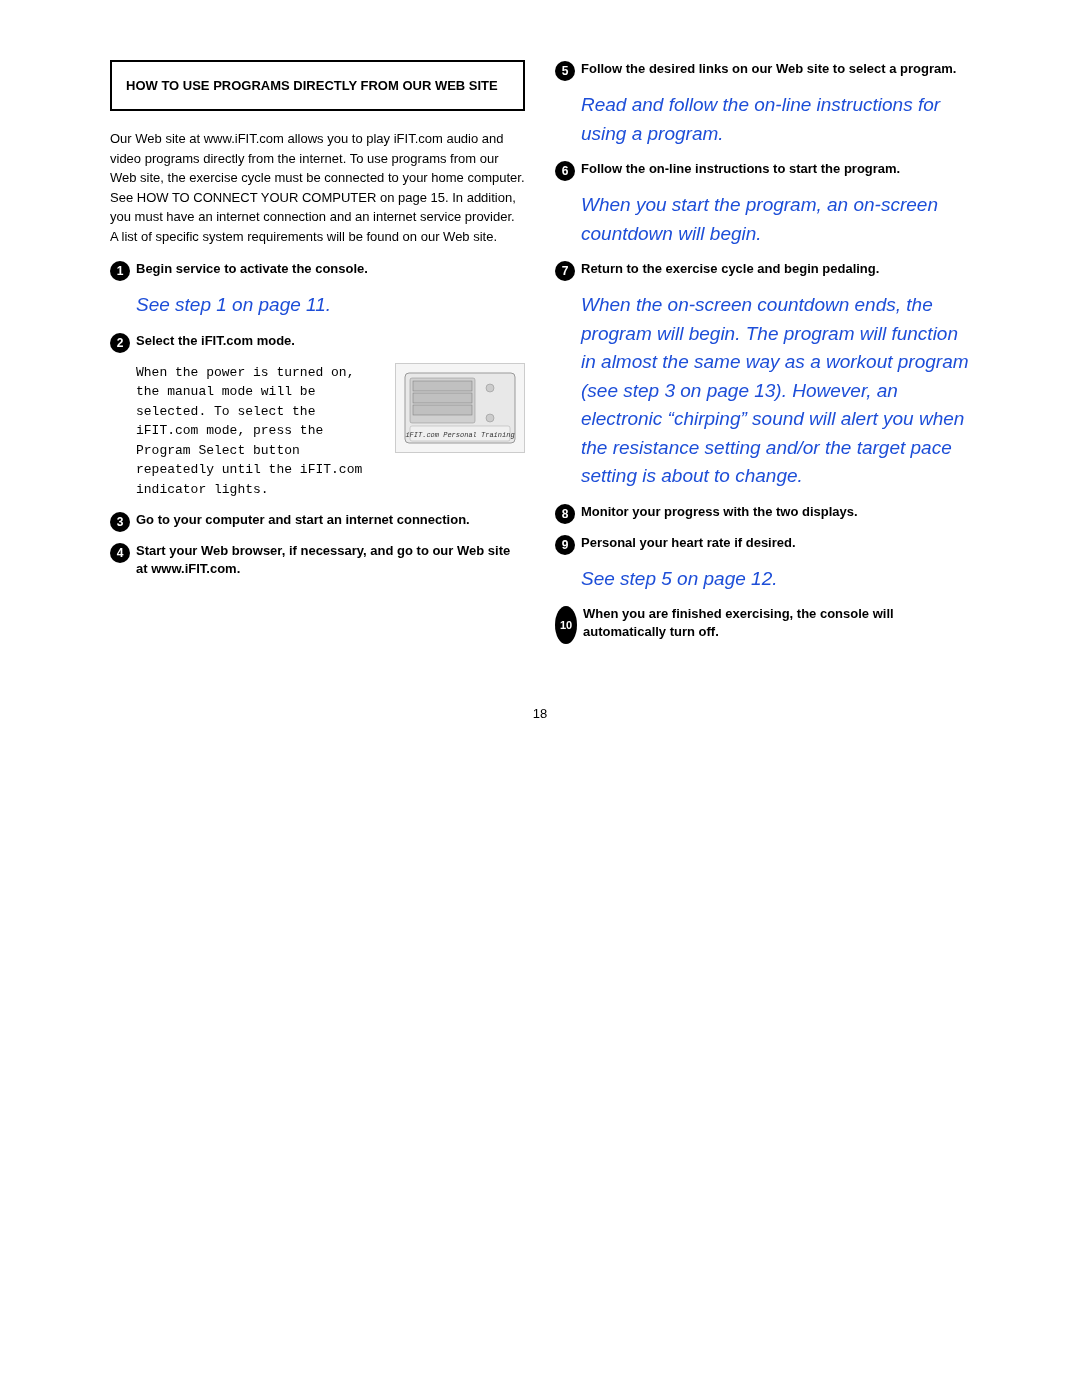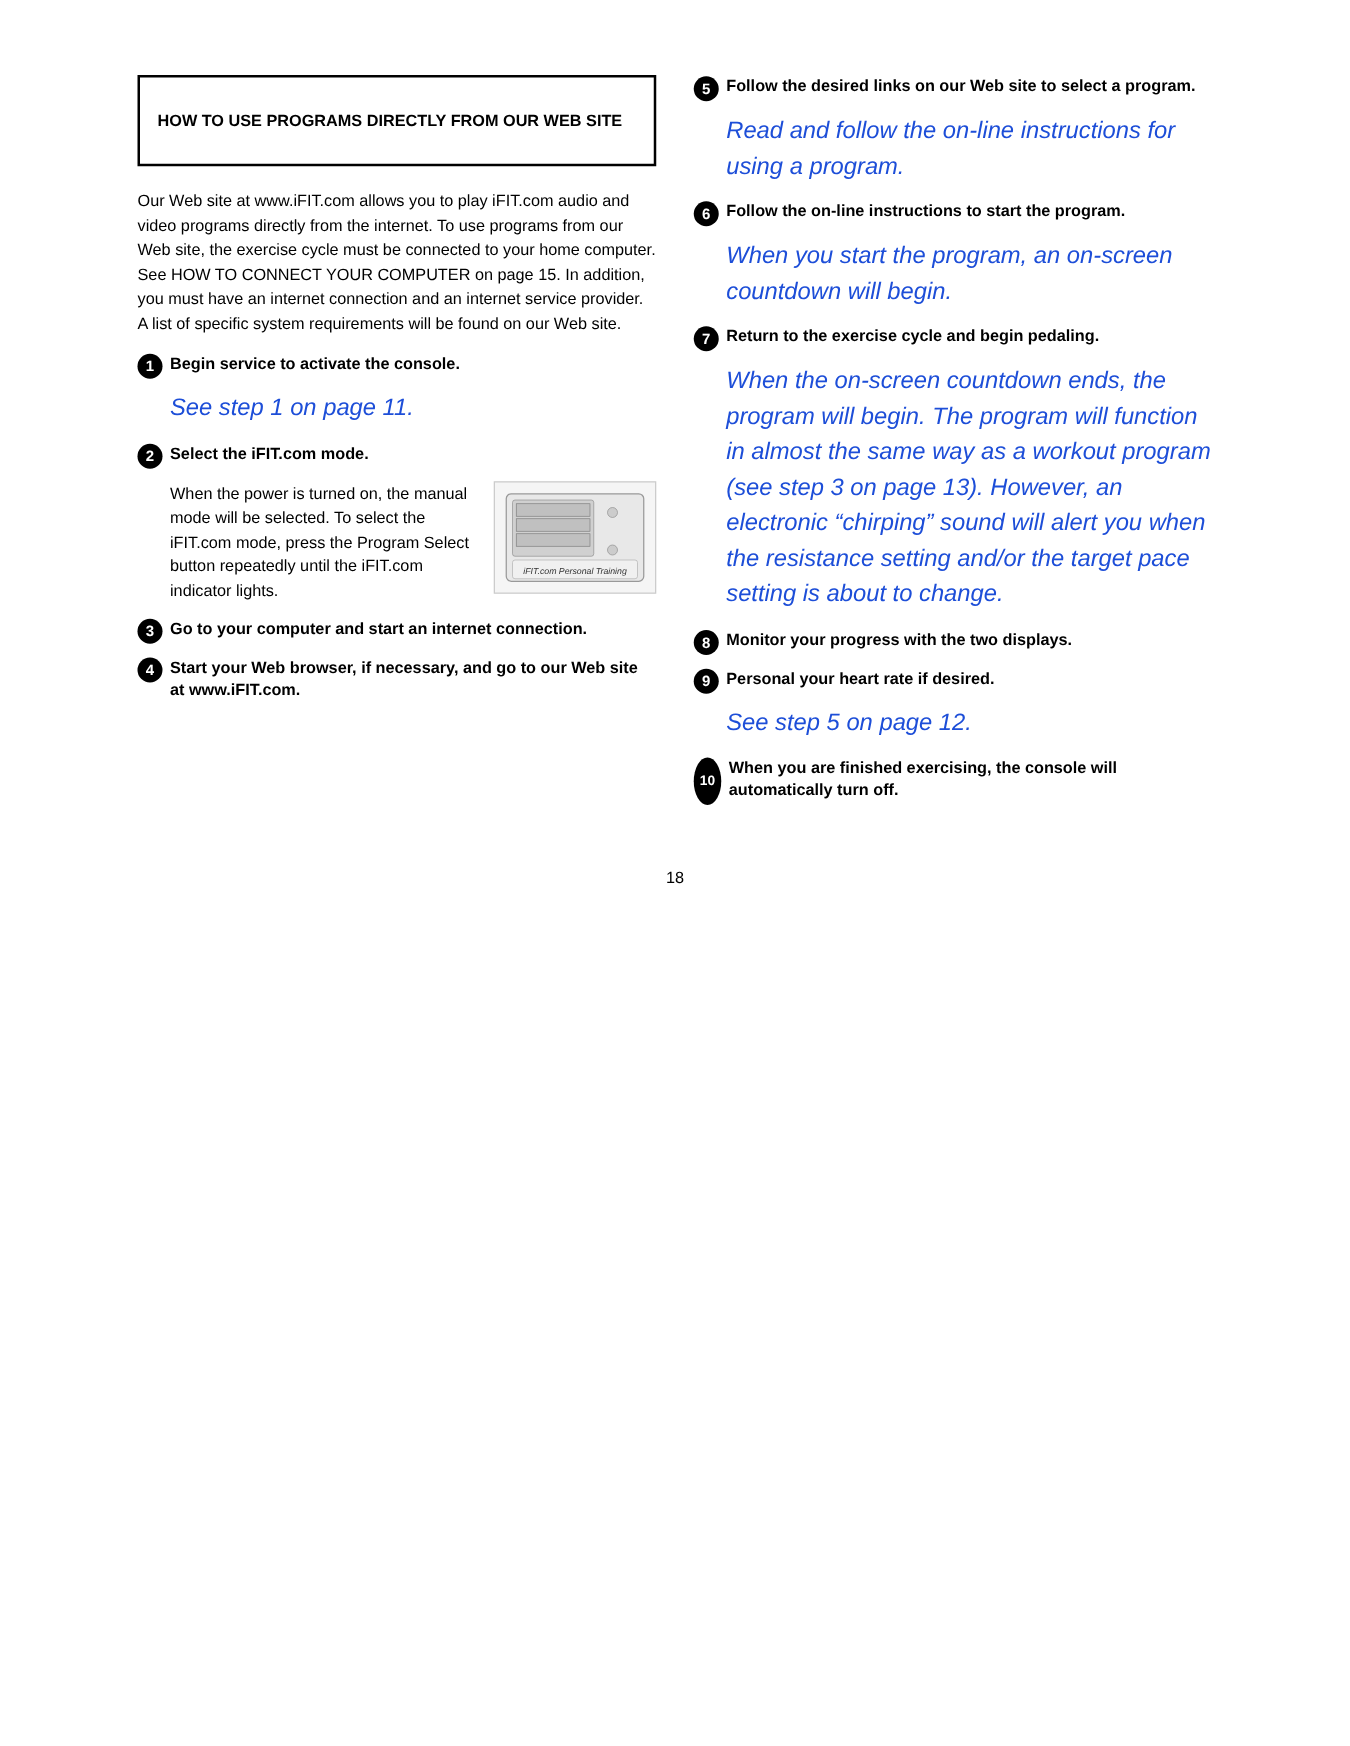--- a/index.html
+++ b/index.html
@@ -34,21 +34,21 @@
     .left-column {
       flex: 1;
     }
 
     .right-column {
       flex: 1;
     }
 
     .box-header {
       border: 2px solid #000;
-      padding: 27px 14px;
+      padding: 16px 14px;
       margin-bottom: 18px;
     }
 
     .box-header-title {
       font-weight: bold;
       font-size: 13px;
       text-transform: uppercase;
     }
 
     .intro-text {
@@ -98,20 +98,21 @@
       margin-bottom: 12px;
       color: #1d4ed8;
       font-style: italic;
     }
 
     .step-with-image {
       display: flex;
       gap: 10px;
       margin-left: 26px;
       margin-bottom: 12px;
+      font-family: Liberation Mono, monospace;
     }
 
     .step-image-text {
       font-size: 13px;
       line-height: 1.5;
       flex: 1;
     }
 
     .console-image {
       width: 130px;
@@ -127,21 +128,21 @@
     }
 
     .console-image svg {
       width: 120px;
       height: 80px;
     }
 
     .page-number {
       text-align: center;
       font-size: 13px;
-      margin-top: 40px;
+      margin-top: 52px;
       color: #000;
     }
   </style>
 </head>
 <body>
 
 <div class="page">
   <div class="two-column">
 
     <div class="left-column">

